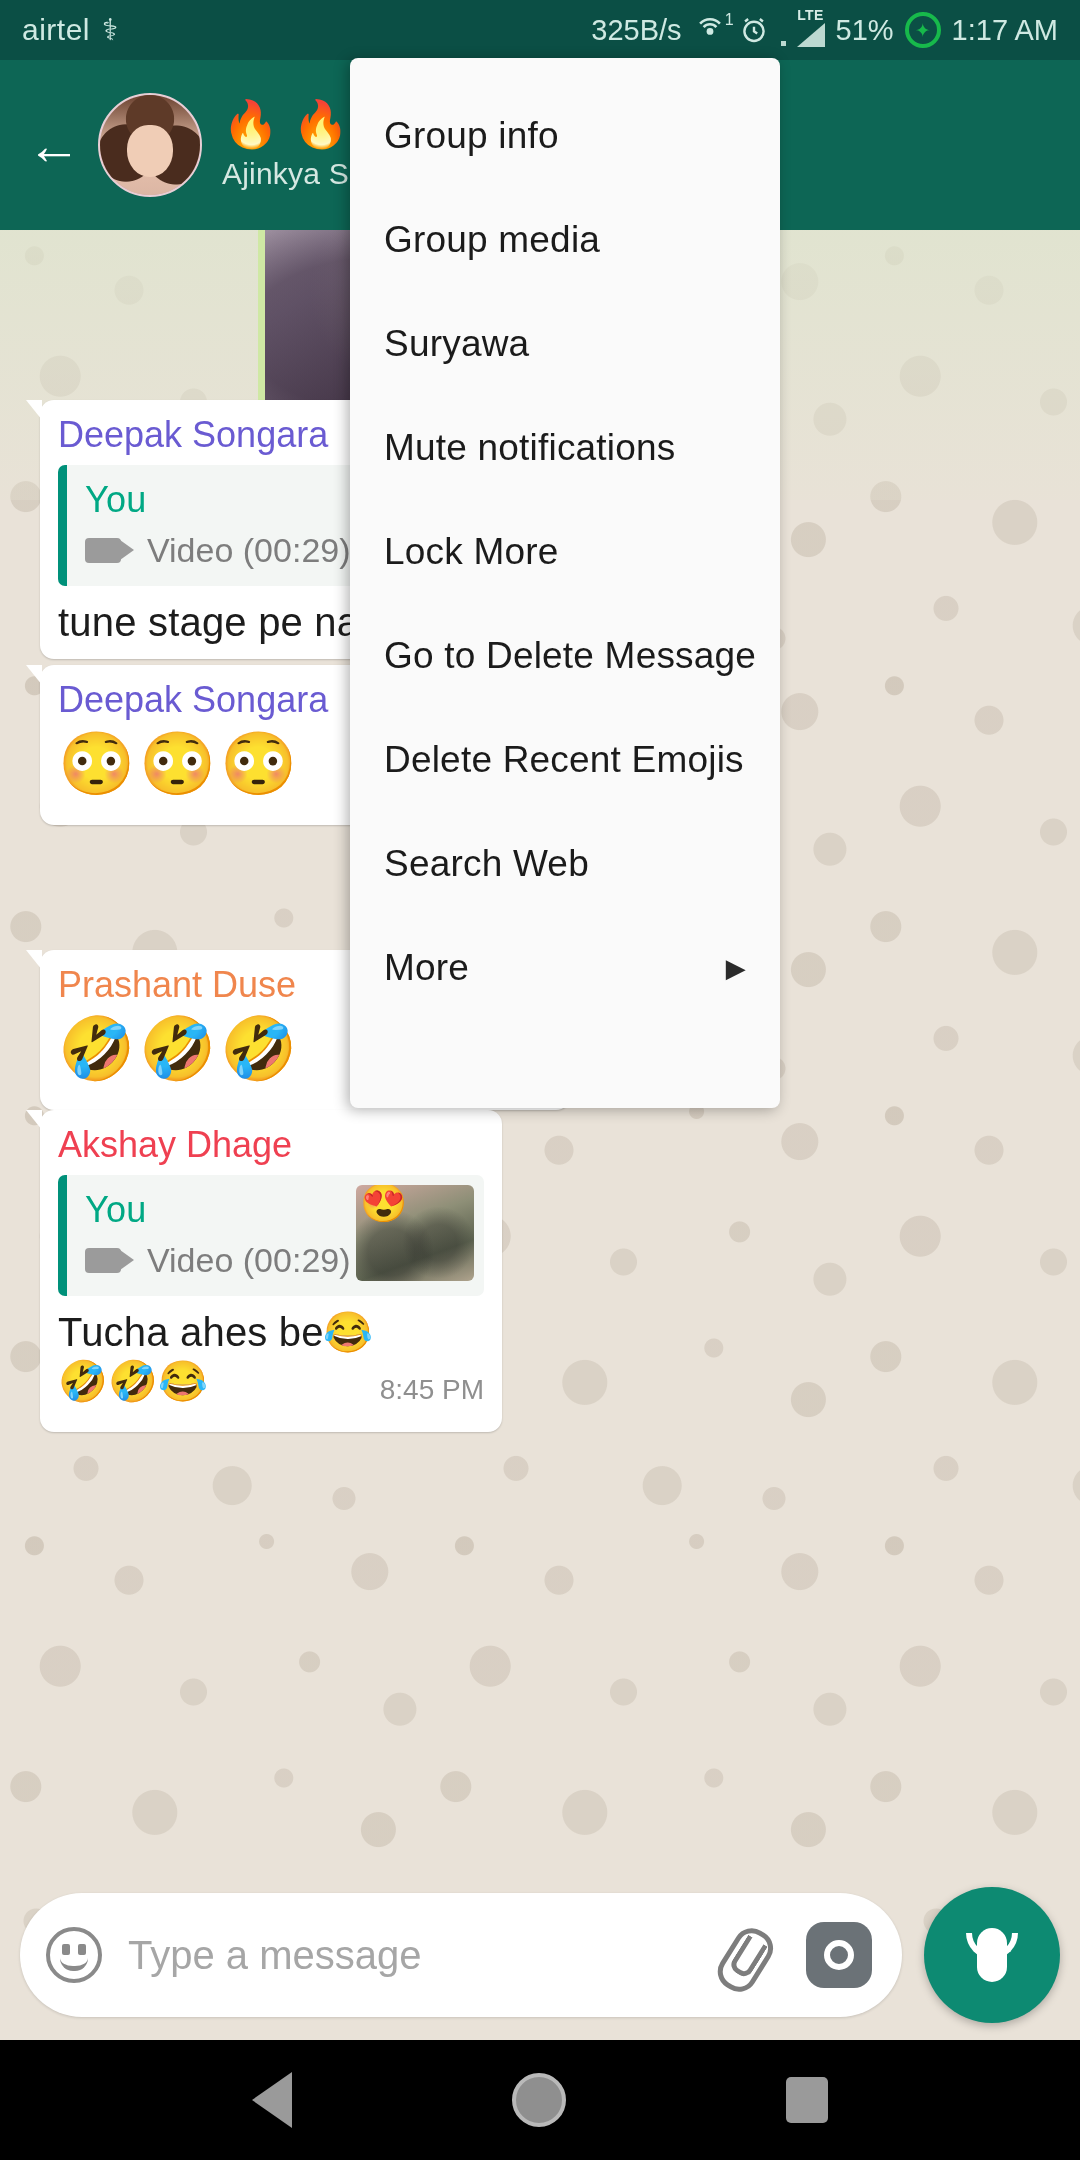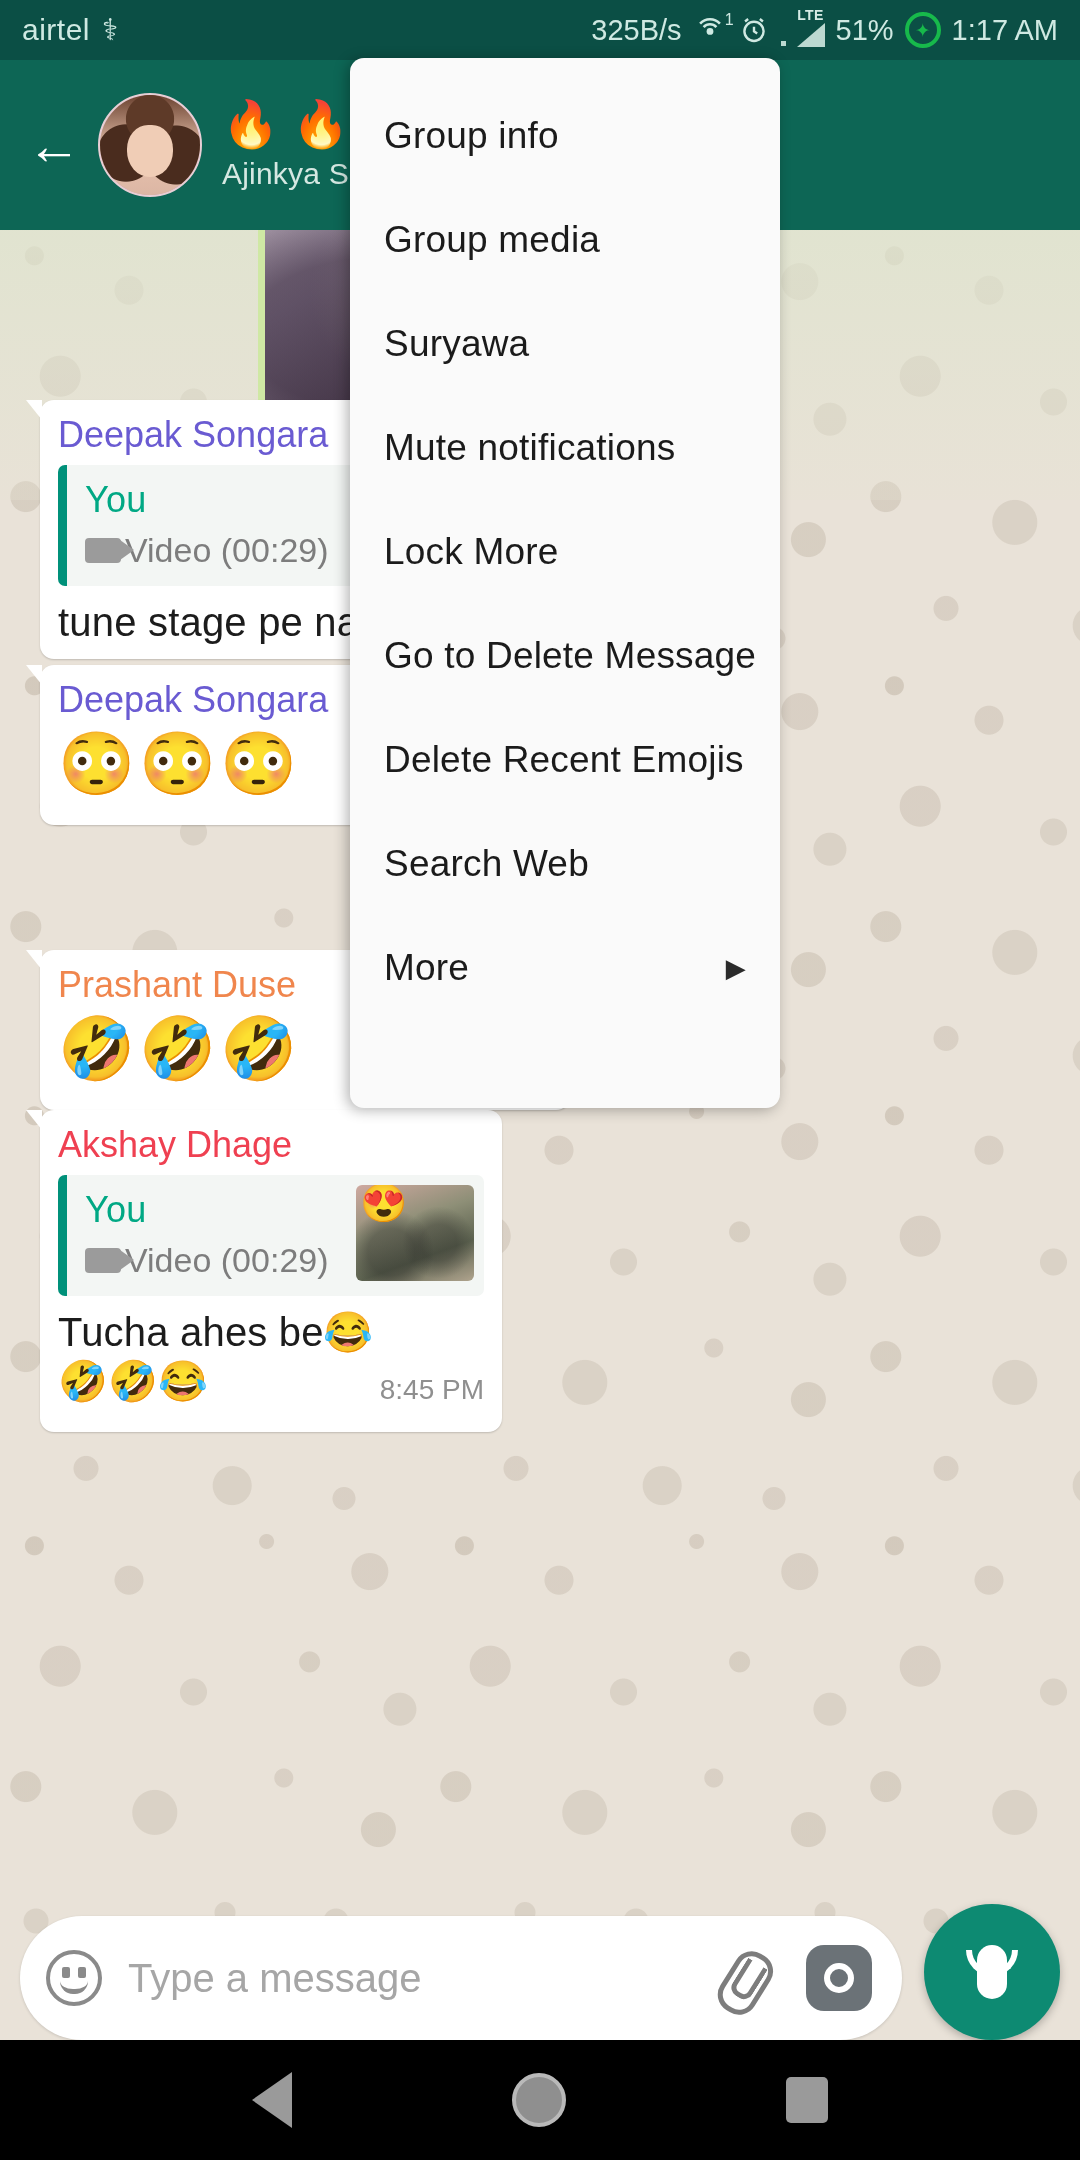--- a/index.html
+++ b/index.html
@@ -127,21 +127,21 @@
   .sender { font-size: 36px; font-weight: 500; line-height: 1.15; margin-bottom: 10px; }
   .sender.purple { color: #6a5bd2; }
   .sender.orange { color: #f0864d; }
   .sender.red    { color: #ef4051; }
 
   .quote {
     background: #f3f6f4; border-left: 9px solid #00917a; border-radius: 7px;
     padding: 14px 16px 16px 18px; margin-bottom: 12px;
   }
   .quote-name { color: #00a884; font-size: 36px; margin-bottom: 10px; letter-spacing:.3px;}
-  .quote-line { color: #7d7d7d; font-size: 34px; display: flex; align-items: center; gap: 4px; }
+  .quote-line { color: #7d7d7d; font-size: 34px; display: flex; align-items: center; gap: 26px; }
   .q-cam { width: 36px; height: 25px; background:#9b9b9b; border-radius: 4px; position: relative; flex:0 0 auto;}
   .q-cam::after { content:""; position:absolute; right:-13px; top:2px; width:0;height:0;
     border-top: 10px solid transparent; border-bottom: 10px solid transparent; border-left: 14px solid #9b9b9b; }
   .quote-thumb {
     position: absolute; right: 10px; top: 10px; width: 118px; height: 96px; border-radius: 6px;
     background: linear-gradient(160deg,#cfa9a0 0%, #8e8f77 40%, #5d6350 70%, #b0a48e 100%);
     overflow:hidden;
   }
   .quote-thumb::after{content:"";position:absolute;inset:0;
     background:radial-gradient(circle at 30% 70%, rgba(30,30,30,.35) 0 22%, transparent 40%),
@@ -150,32 +150,32 @@
 
   .msgtext { font-size: 40px; color: #1c1c1c; line-height: 1.22; letter-spacing: .2px; }
   .emoji-row { font-size: 62px; line-height: 1.1; letter-spacing: 4px; }
   .stamp { color: #8f8f8f; font-size: 28px; position: absolute; right: 16px; bottom: 10px; }
   .stamp-inline { color: #8f8f8f; font-size: 28px; white-space: nowrap; }
 
   
   .menu {
     position: absolute; left: 350px; top: 58px; width: 430px; height: 1050px;
     background: #fafafa; box-shadow: -3px 2px 14px rgba(0,0,0,.30);
-    z-index: 60; padding-top: 26px; border-radius: 14px;
+    z-index: 60; padding-top: 26px; border-radius: 8px;
   }
   .menu-item {
     height: 104px; display: flex; align-items: center; padding: 0 34px;
     font-size: 37px; color: #1b1b1b; letter-spacing: .2px; white-space: nowrap;
   }
   .menu-item .arrow { margin-left: auto; color: #2b2b2b; font-size: 26px; }
 
   
   .inputbar {
     position: absolute; left: 0; top: 1870px; width: 1080px; height: 170px;
-    display: flex; align-items: flex-end; padding: 0 20px; z-index: 40;
+    display: flex; align-items: center; padding: 0 20px; z-index: 40;
   }
   .inputbar-bg { position:absolute; inset:0; background-color:#e9e2d8;
     background-image:
       radial-gradient(circle at 12% 30%, rgba(160,145,125,.20) 0 12px, transparent 13px),
       radial-gradient(circle at 42% 70%, rgba(160,145,125,.18) 0 16px, transparent 17px),
       radial-gradient(circle at 75% 25%, rgba(160,145,125,.20) 0 10px, transparent 11px);
     background-size: 300px 170px; }
   .composer {
     position: relative; flex: 1 1 auto; height: 124px; background: #fff; border-radius: 62px;
     display: flex; align-items: center; padding: 0 30px 0 26px; box-shadow: 0 1px 3px rgba(0,0,0,.14);

